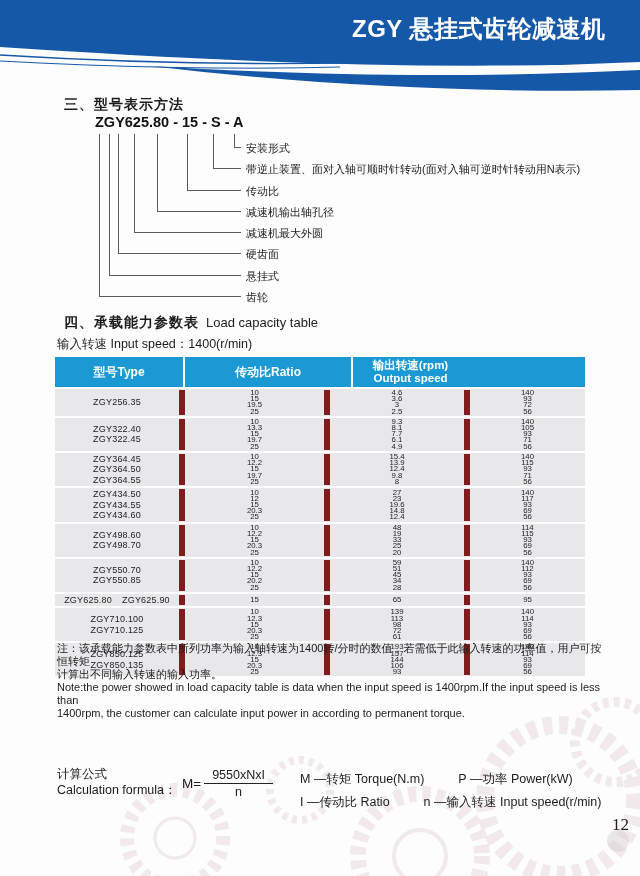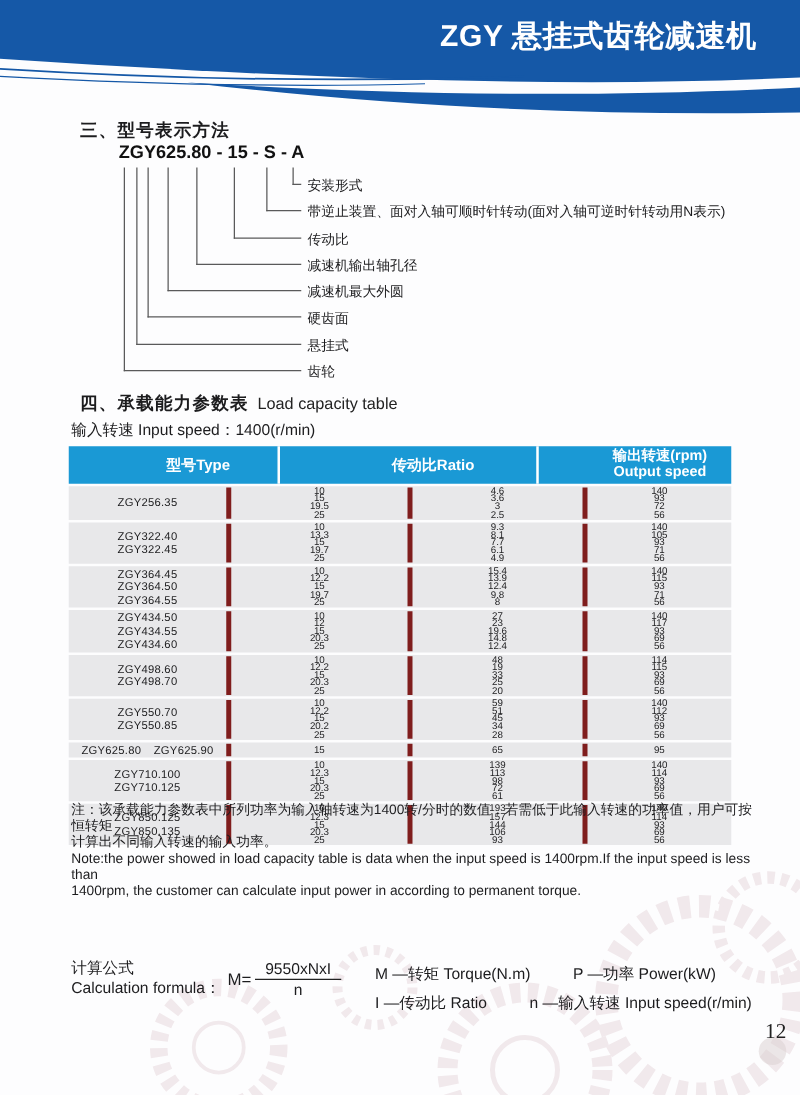--- a/index.html
+++ b/index.html
@@ -19,27 +19,27 @@
   .diagram-label{position:absolute;left:246px;font-size:11px;color:#1c1c1e;white-space:nowrap;}
 
   
   .sec4-h{position:absolute;left:64px;top:314px;font-size:14px;font-weight:bold;color:#1c1c1e;letter-spacing:1px;white-space:nowrap;}
   .sec4-h .en{font-weight:normal;font-size:13px;letter-spacing:0;margin-left:7px;color:#222;}
   .input-speed{position:absolute;left:57px;top:336px;font-size:12.5px;color:#1c1c1e;white-space:nowrap;}
 
   
   .ltable{position:absolute;left:55px;top:357px;width:530px;}
   .t-head{display:flex;background:#1a99d5;height:30px;margin-bottom:2px;}
-  .h-cell{color:#fff;display:flex;align-items:center;justify-content:center;border-right:2px solid #fff;box-sizing:border-box;font-weight:bold;font-size:12px;margin-left:40px;}
+  .h-cell{color:#fff;display:flex;align-items:center;justify-content:center;border-right:2px solid #fff;box-sizing:border-box;font-weight:bold;font-size:12px;}
   .h-col1{width:130px;}
   .h-col2{width:168px;}
   .h-col3{width:140px;}
   .h-col4{width:115px;border-right:none;flex-direction:column;font-size:11.5px;line-height:13px;}
   .t-group{display:flex;background:#e8e8ea;margin-bottom:2px;padding:1px 0;}
-  .t-cell{display:flex;flex-direction:column;justify-content:center;align-items:center;border-right:4px solid #7f1d1d;box-sizing:border-box;}
+  .t-cell{display:flex;flex-direction:column;justify-content:center;align-items:center;border-right:6px solid #7f1d1d;box-sizing:border-box;}
   .c-model{width:130px;}
   .c-ratio{width:145px;}
   .c-power{width:140px;}
   .c-speed{width:115px;border-right:none;}
   .t-val{font-size:7.8px;line-height:6.2px;color:#1d1d1f;}
   .t-model{font-size:9px;line-height:10.5px;color:#1d1d1f;letter-spacing:0.2px;}
   .c-model.single{flex-direction:row;}
   .c-model.single .t-model{display:inline;margin:0 5px;}
 
   

